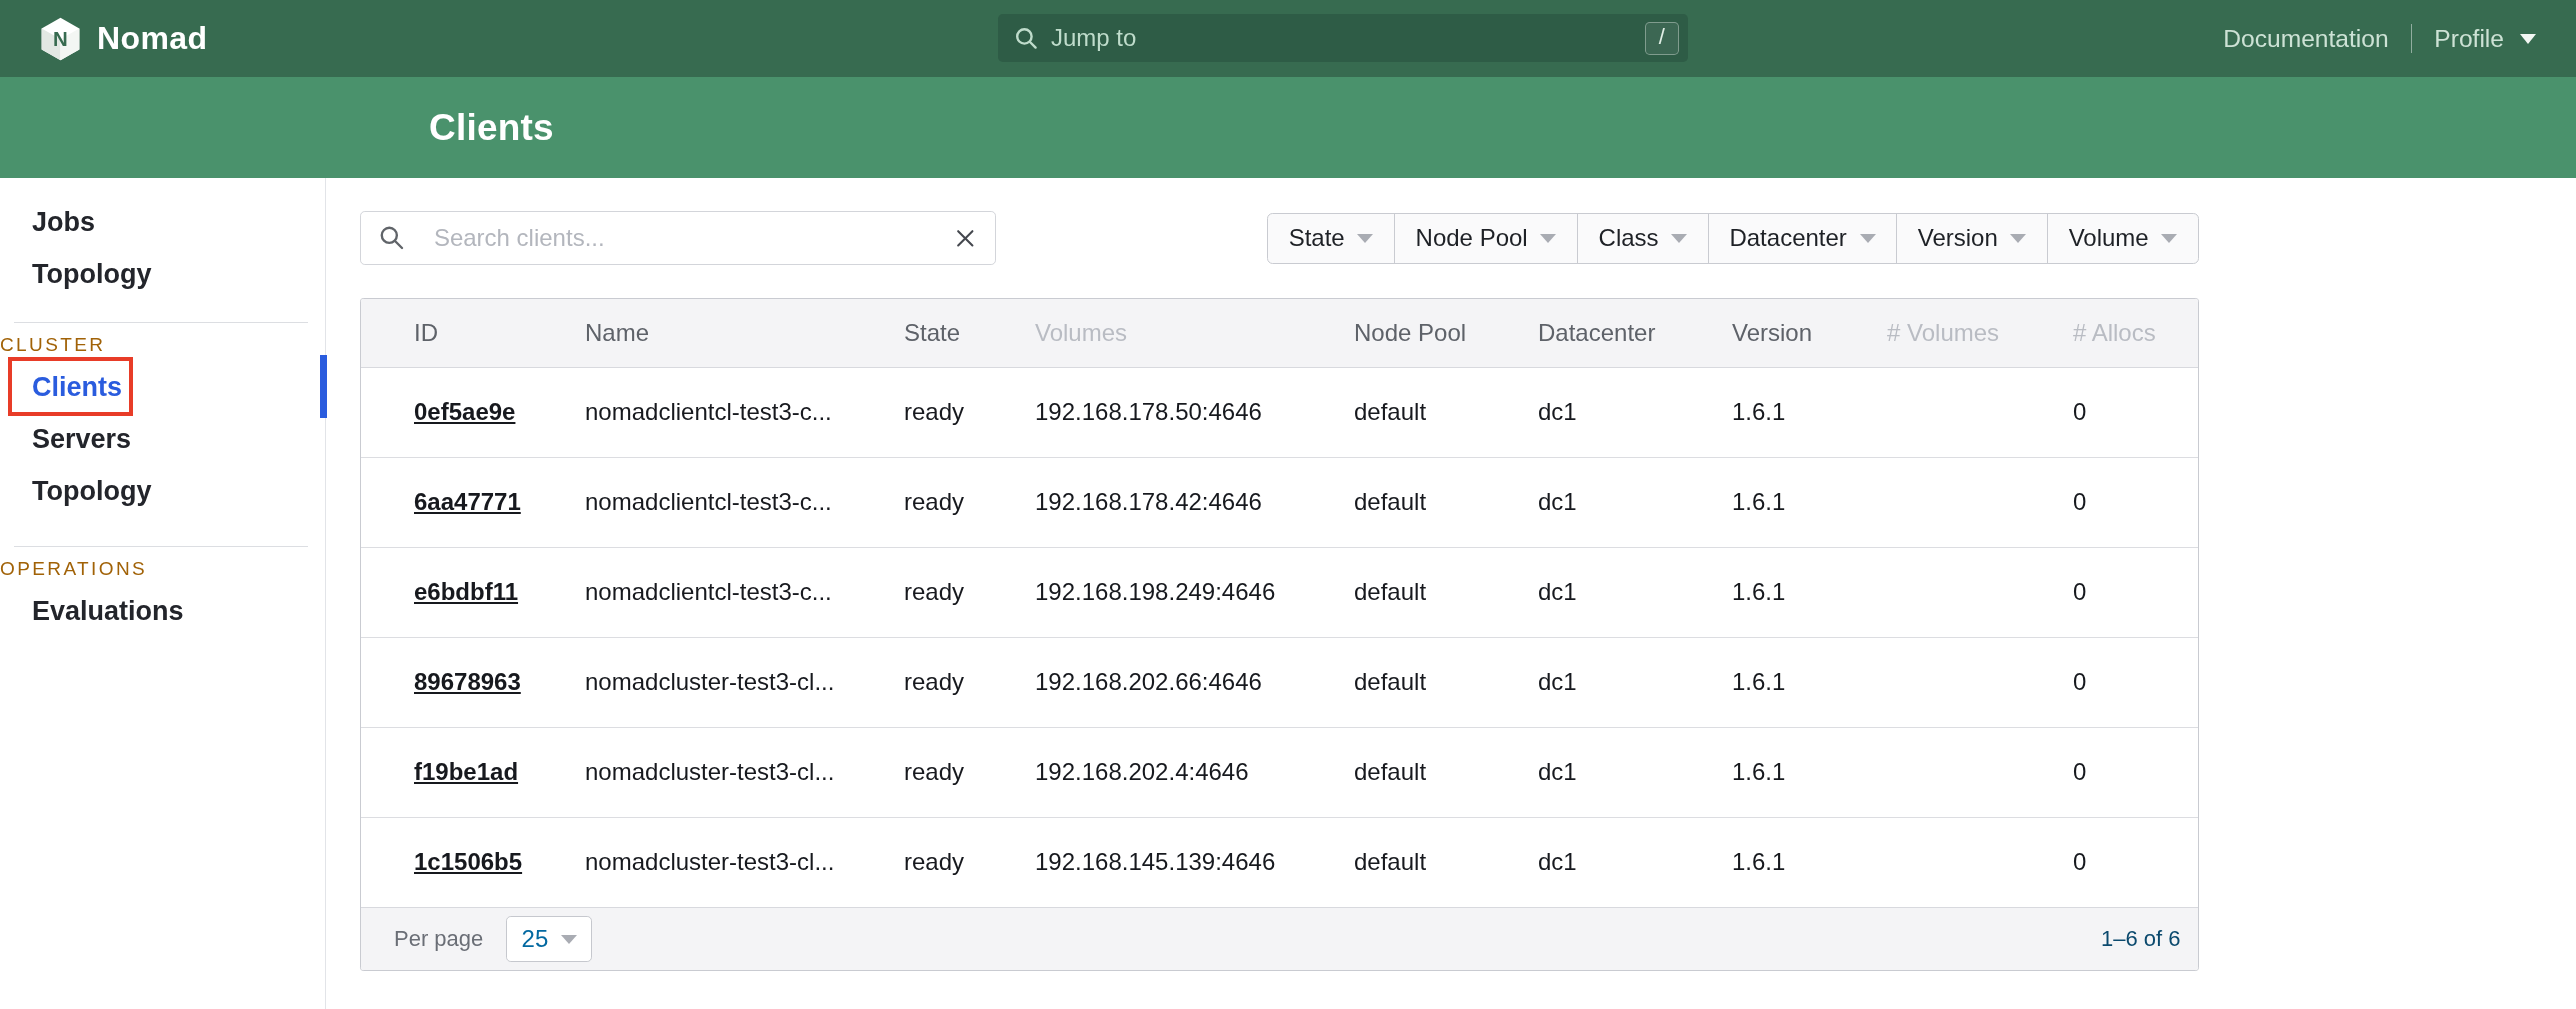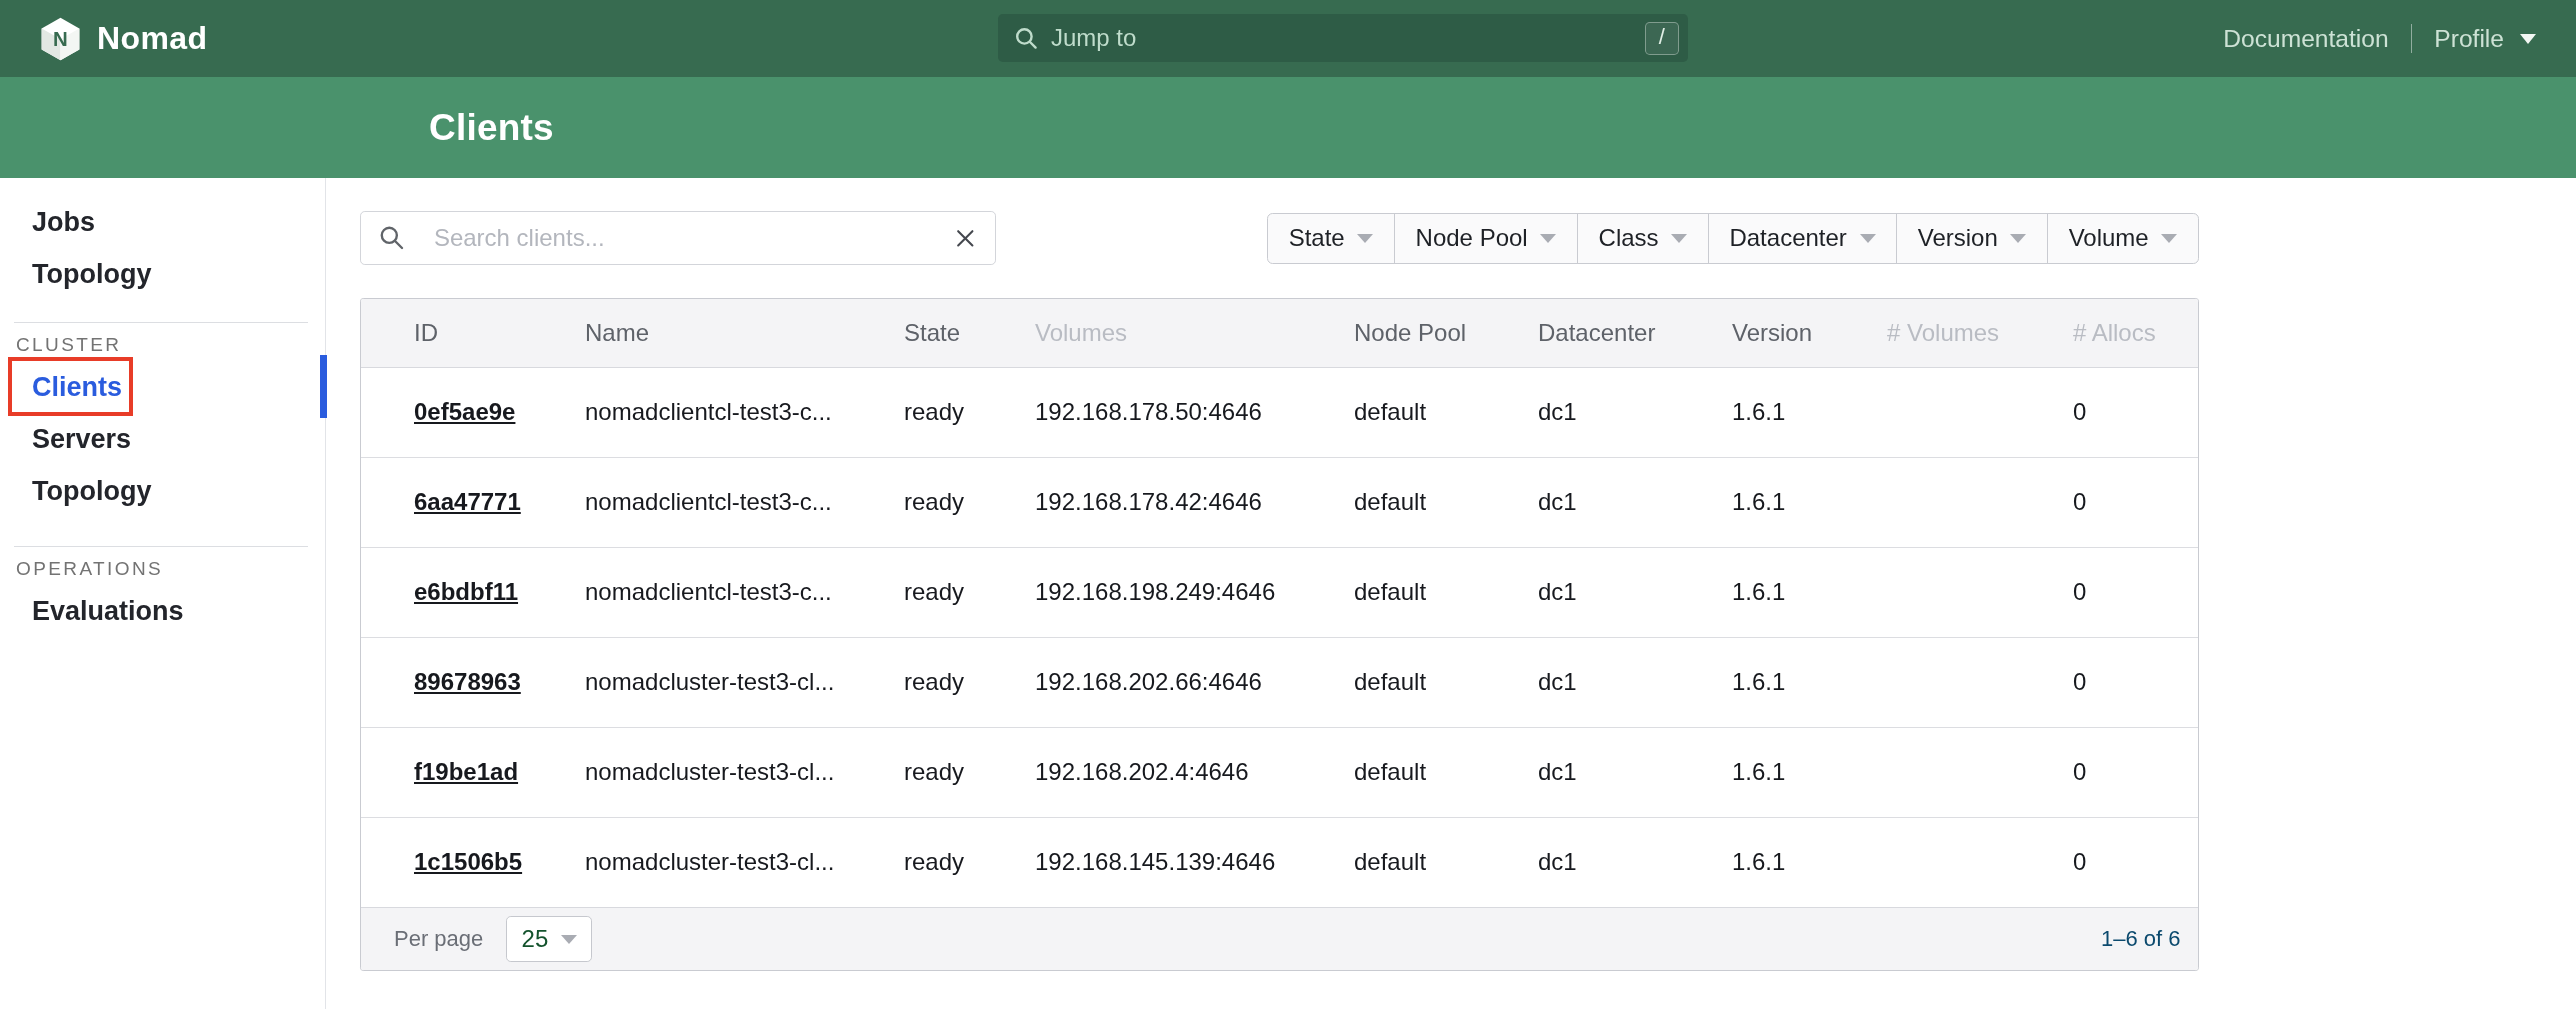--- a/index.html
+++ b/index.html
@@ -107,24 +107,24 @@
     position: relative;
   }
   .side-item.active { color: #2A5CDE; }
   .side-divider { border: none; border-top: 1.6px solid #DCDEE2; margin: 22px 17.5px 0 14.3px; }
   .side-divider.second { margin-top: 28.6px; }
   .side-section-label {
     height: 32px;
     margin-top: 6.3px;
     display: flex;
     align-items: center;
-    padding-left: 16px;
+    padding-left: 0;
     font-size: 19px;
     letter-spacing: 2.4px;
-    color: #737373;
+    color: #a16207;
     text-align: center;
   }
   .annotation-box {
     position: absolute;
     left: 8px; top: -4px;
     width: 125px; height: 59px;
     border: 4.8px solid #E83C28;
     pointer-events: none;
   }
   .active-indicator {
@@ -236,21 +236,21 @@
     width: 86px; height: 46px;
     background: #ffffff;
     border: 1.6px solid #C6C8CE;
     border-radius: 4.8px;
     display: flex;
     align-items: center;
     justify-content: center;
     gap: 12.7px;
     cursor: pointer;
   }
-  .perpage-value { font-size: 24px; color: #14532d; }
+  .perpage-value { font-size: 24px; color: #0369a1; }
   .range-text { margin-left: auto; color: #0c4a6e; font-size: 22px; }
 </style>
 </head>
 <body>
 
 <div class="screen">
 
   <div class="topnav">
     <div class="brand">
       <span style="display:flex;">

